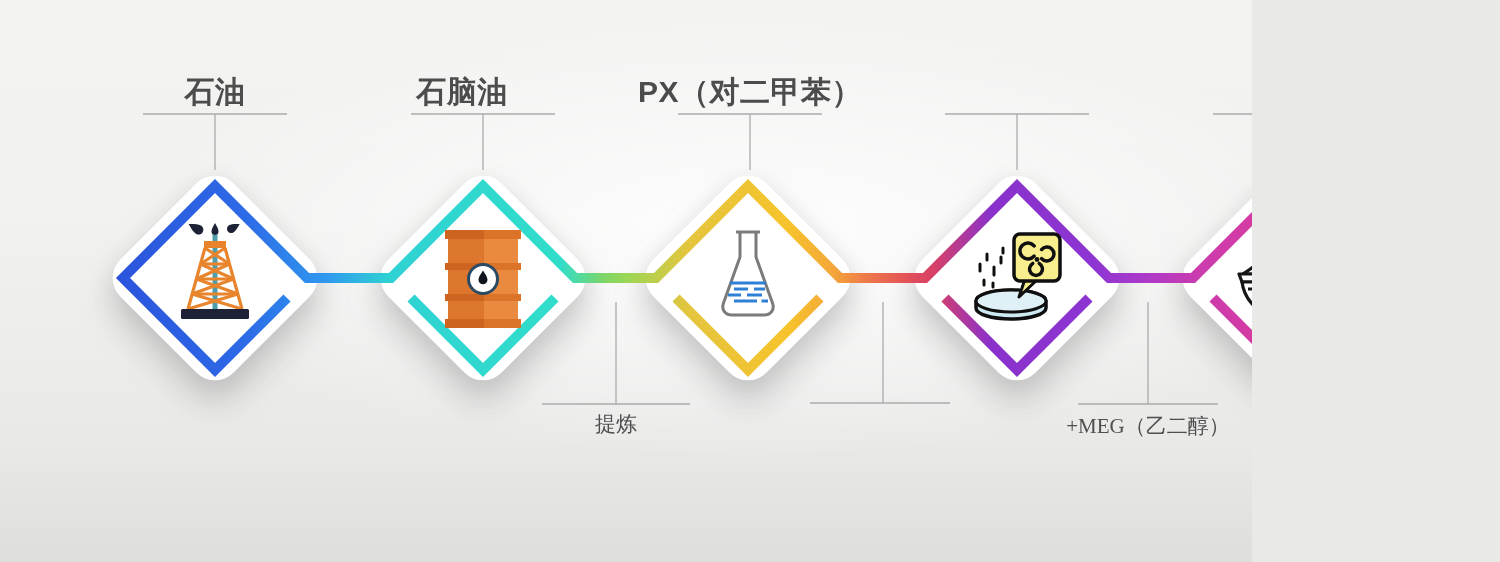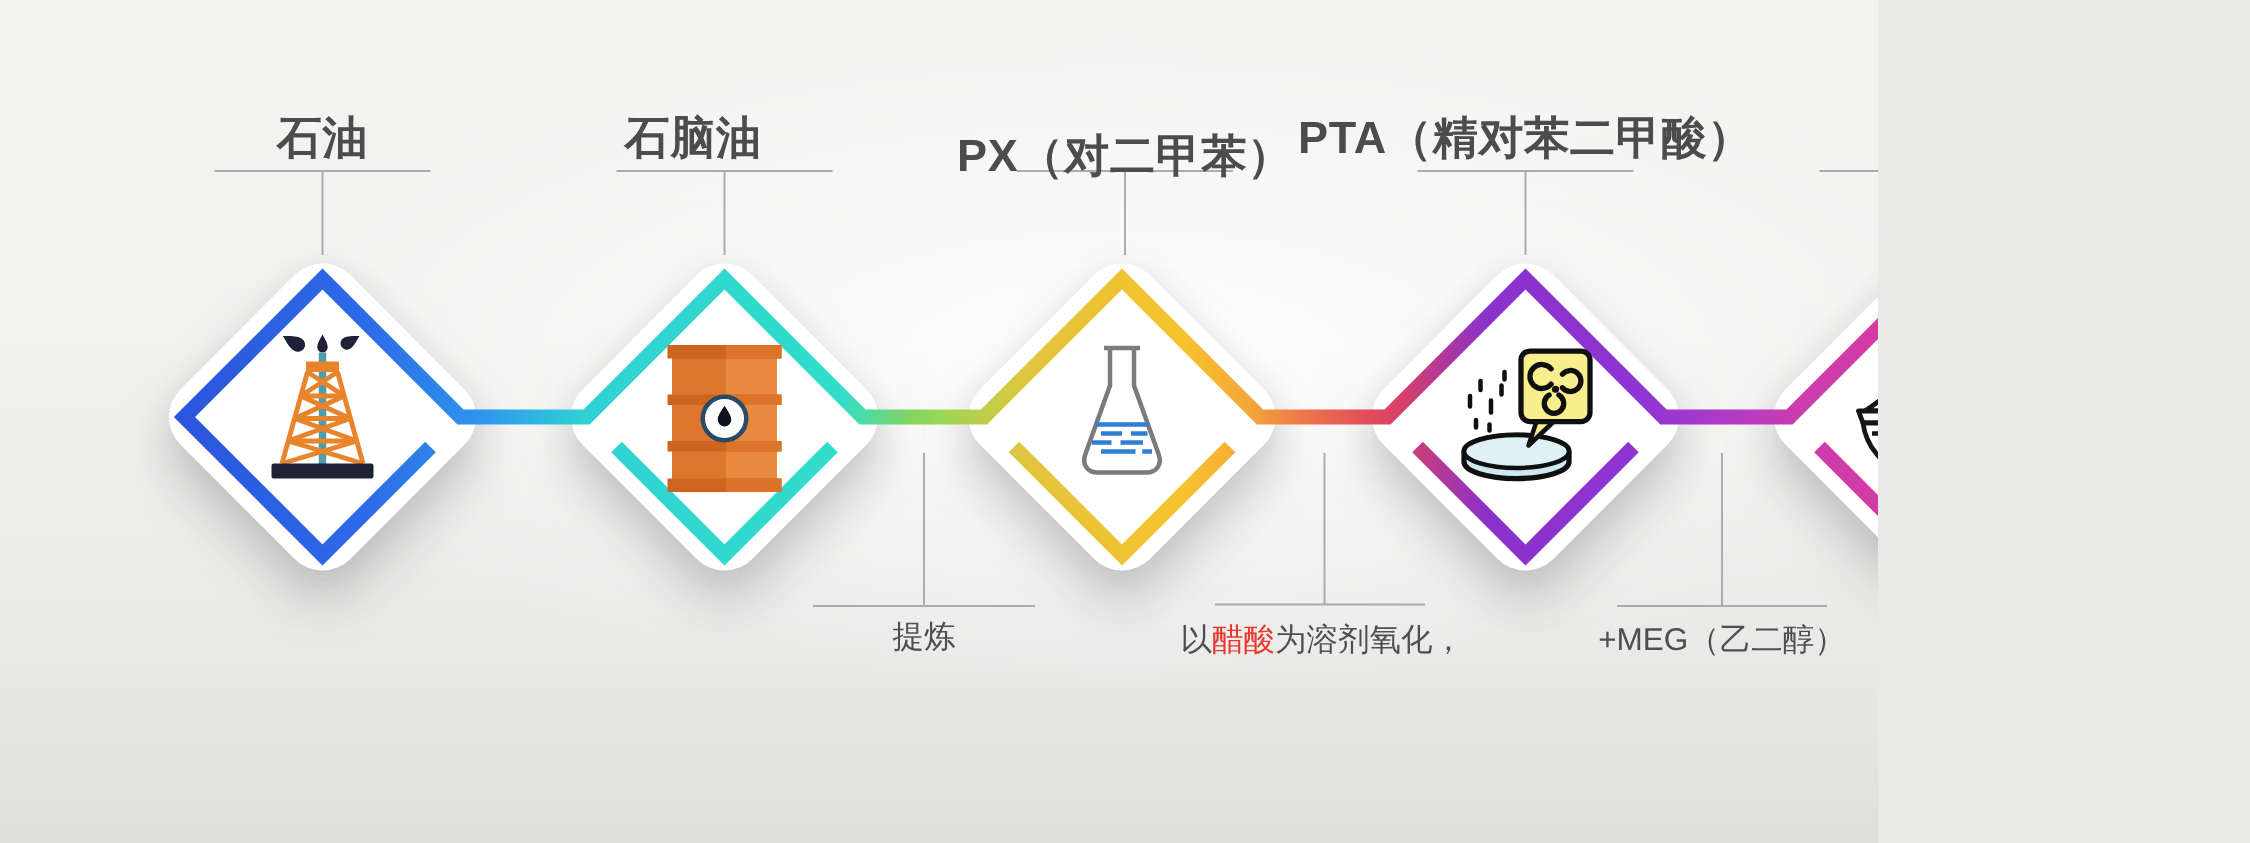--- a/index.html
+++ b/index.html
@@ -199,23 +199,21 @@
       <path d="M93.5,52.5 L92.8,55.5" stroke-width="2.2"></path>
     </g>
     <g stroke="#cfcfcf" stroke-width="2">
       <path d="M34,31 L38,28"></path>
         <path d="M64,26 L68,29"></path>
     </g>
   </svg>
 
   <div class="top-label" style="left:215px;">石油</div>
   <div class="top-label" style="left:462px;">石脑油</div>
-  <div class="top-label" style="left:750px;margin-top:12px;">PX（对二甲苯）</div>
-  <div class="top-label" style="left:1017px;">PTA（精对苯二甲酸）</div>
+  <div class="top-label" style="left:750px;">PX（对二甲苯）</div>
 
   <div class="note centered" style="left:616px;top:410px;">提炼</div>
 
   <div class="note" style="left:787px;top:409px;">
-    <span class="ln"><span>以</span><span class="hl">醋酸</span><span>为溶剂氧化，</span></span>
   </div>
 
-  <div class="note centered" style="left:1148px;top:412px;">+MEG（乙二醇）</div>
+  <div class="note centered" style="left:1148px;top:412px;font-family:Liberation Serif, serif;">+MEG（乙二醇）</div>
 </div>
 
 </body></html>

